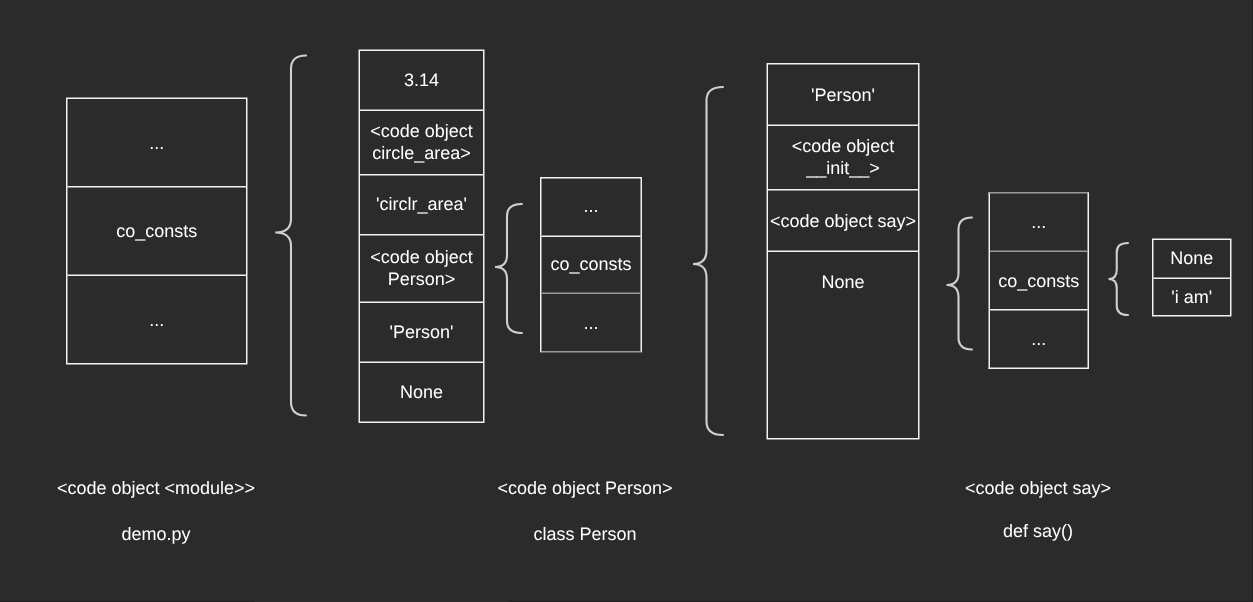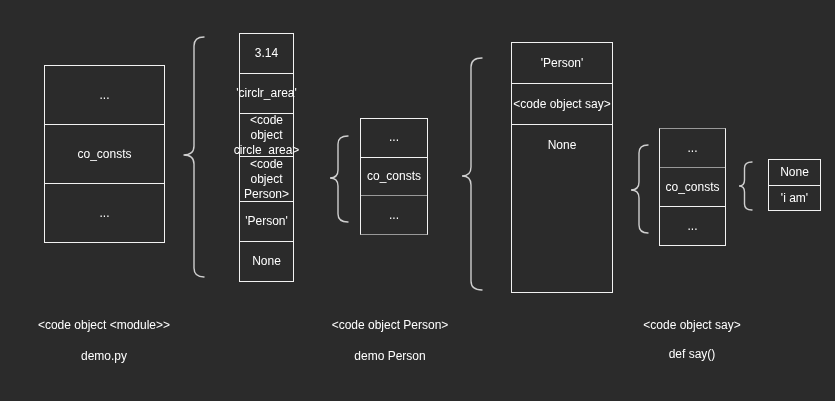--- a/index.html
+++ b/index.html
@@ -50,54 +50,55 @@
     <path class="brace" d="M648,145 Q639,145 639,153 L639,182 Q639,190 631,190 Q639,190 639,198 L639,225 Q639,233 648,233"></path>
     <path class="brace" d="M752,162 Q744.5,162 744.5,168 L744.5,180 Q744.5,186 739,186 Q744.5,186 744.5,192 L744.5,204 Q744.5,210 752,210"></path>
   </svg>
 
   <div class="box" style="left:44px;top:65px;width:121px;height:178px">
     <div class="cell grow">...</div>
     <div class="cell grow">co_consts</div>
     <div class="cell grow">...</div>
   </div>
 
-  <div class="box" style="left:239px;top:33px;width:55px;height:249px">
+  <div class="box" style="left:239px;top:33px;width:84px;height:249px">
     <div class="cell" style="height:39px">3.14</div>
+    <div class="cell" style="height:43px">&lt;code object circle_area&gt;</div>
     <div class="cell" style="height:40px">'circlr_area'</div>
-    <div class="cell" style="height:43px">&lt;code object circle_area&gt;</div>
     <div class="cell" style="height:45px">&lt;code object Person&gt;</div>
     <div class="cell" style="height:40px">'Person'</div>
     <div class="cell" style="height:40px">None</div>
   </div>
 
   <div class="box muted-bottom" style="left:360px;top:118px;width:68px;height:117px">
     <div class="cell grow">...</div>
     <div class="cell grow">co_consts</div>
     <div class="cell grow muted-top">...</div>
   </div>
 
   <div class="box" style="left:511px;top:42px;width:102px;height:251px">
     <div class="cell" style="height:40px">'Person'</div>
+    <div class="cell" style="height:43px">&lt;code object __init__&gt;</div>
     <div class="cell" style="height:41px">&lt;code object say&gt;</div>
     <div class="cell" style="height:42px">None</div>
   </div>
 
   <div class="box muted-top" style="left:659px;top:128px;width:67px;height:118px">
     <div class="cell grow">...</div>
     <div class="cell grow muted-top">co_consts</div>
     <div class="cell grow">...</div>
   </div>
 
   <div class="box" style="left:768px;top:159px;width:53px;height:52px">
     <div class="cell" style="height:25px">None</div>
     <div class="cell" style="height:25px">'i am'</div>
   </div>
 
   <div class="caption" style="left:14px;top:349px">demo.py</div>
   <div class="caption" style="left:14px;top:318px">&lt;code object &lt;module&gt;&gt;</div>
 
   <div class="caption" style="left:300px;top:318px">&lt;code object Person&gt;</div>
-  <div class="caption" style="left:300px;top:349px">demo Person</div>
+  <div class="caption" style="left:300px;top:349px">class Person</div>
 
   <div class="caption" style="left:602px;top:318px">&lt;code object say&gt;</div>
   <div class="caption" style="left:602px;top:347px">def say()</div>
 
 </div>
 
 </body></html>

